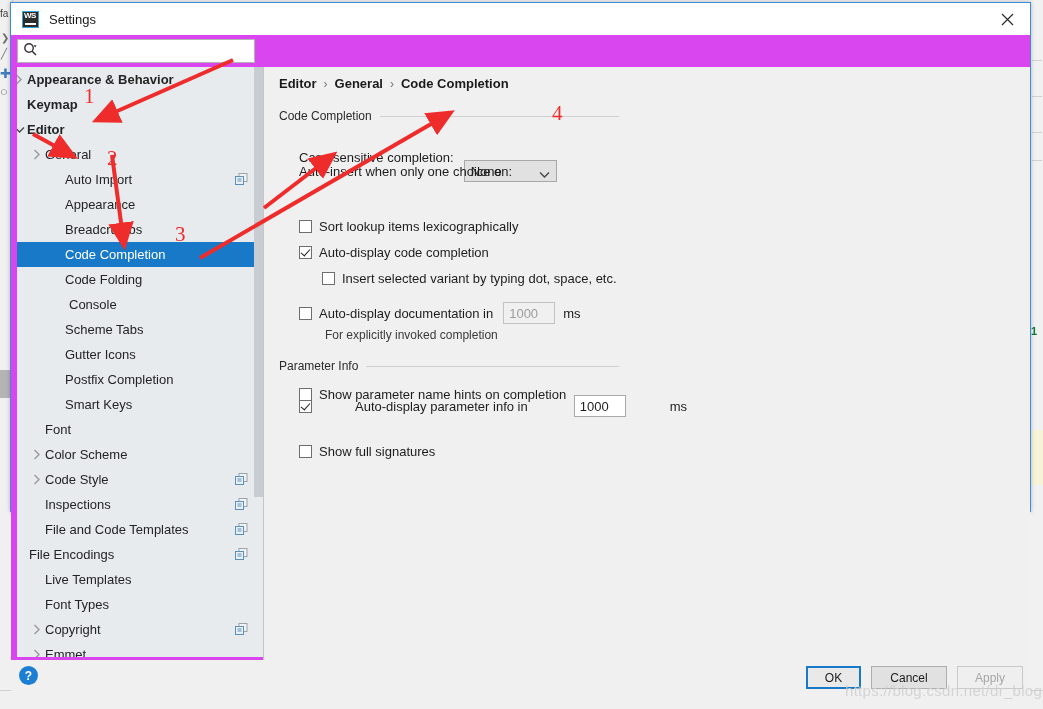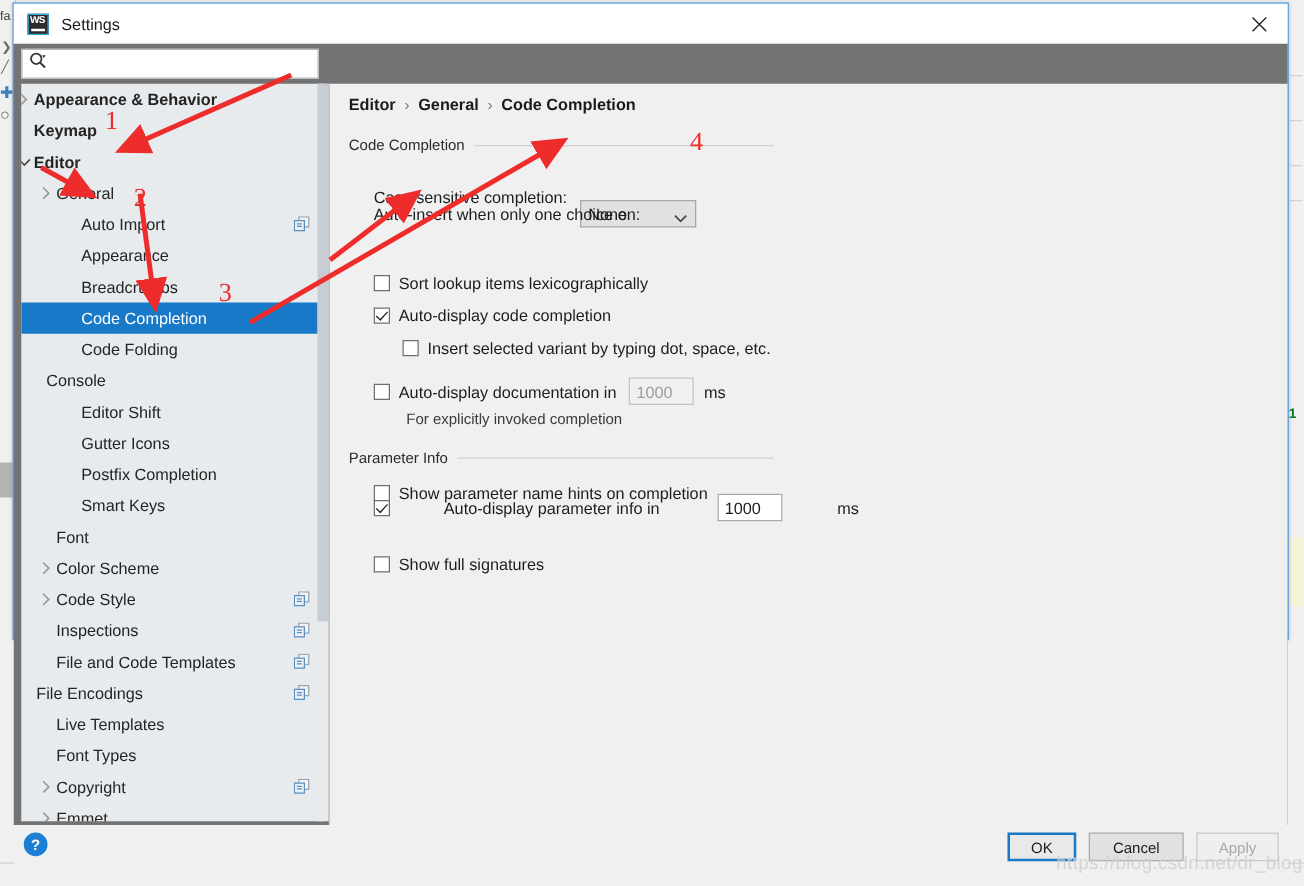--- a/index.html
+++ b/index.html
@@ -30,21 +30,21 @@
   .titlebar{height:32px;background:#ffffff;display:flex;align-items:center;position:relative;}
   .ws-logo{width:17px;height:17px;margin-left:11px;background:#2c2c2c;border:1px solid #36a5d8;
     position:relative;box-sizing:border-box;}
   .ws-logo::before{content:"WS";position:absolute;left:1px;top:-1px;font-size:8px;color:#fff;font-weight:bold;
     font-family:"Liberation Sans",sans-serif;letter-spacing:-0.5px;}
   .ws-logo::after{content:"";position:absolute;left:2px;bottom:2px;width:11px;height:2px;background:#fff;}
   .title-text{margin-left:10px;font-size:13px;color:#1a1a1a;}
   .close-btn{position:absolute;right:0;top:0;width:46px;height:32px;display:flex;align-items:center;justify-content:center;cursor:pointer;}
   .close-btn svg{display:block;}
 
-  .dlg-body{position:absolute;left:0;top:32px;width:1019px;height:625px;background:#737373;}
+  .dlg-body{position:absolute;left:0;top:32px;width:1019px;height:625px;background:#d946ef;}
 
   
   .search-wrap{position:absolute;left:6px;top:4px;width:238px;height:24px;background:#fff;border:1px solid #b4b4b4;box-sizing:border-box;display:flex;align-items:center;}
   .search-icon{margin-left:5px;display:block;}
   .search-input{border:0;outline:0;flex:1;font-size:12px;font-family:"Liberation Sans",sans-serif;color:#222;padding:0 4px;background:transparent;}
 
   
   .tree{position:absolute;left:6px;top:32px;width:243px;height:590px;background:#e7ebee;overflow:hidden;}
   .tree-scroll{position:absolute;left:243px;top:32px;width:9px;height:590px;background:#e7ebee;}
   .tree-thumb{position:absolute;left:243px;top:32px;width:9px;height:430px;background:#c7cdd2;}
@@ -192,24 +192,24 @@
         <div class="node">
           <span class="lbl" style="margin-left: 48px;">Breadcrumbs</span>
         </div>
         <div class="node sel">
           <span class="lbl" style="margin-left: 48px;">Code Completion</span>
         </div>
         <div class="node">
           <span class="lbl" style="margin-left: 48px;">Code Folding</span>
         </div>
         <div class="node">
-          <span class="lbl" style="margin-left: 20px;">Console</span>
-        </div>
-        <div class="node">
-          <span class="lbl" style="margin-left: 48px;">Editor Shift</span>
+          <span class="lbl" style="margin-left: 52px;">Console</span>
+        </div>
+        <div class="node">
+          <span class="lbl" style="margin-left: 48px;">Scheme Tabs</span>
         </div>
         <div class="node">
           <span class="lbl" style="margin-left: 48px;">Gutter Icons</span>
         </div>
         <div class="node">
           <span class="lbl" style="margin-left: 48px;">Postfix Completion</span>
         </div>
         <div class="node">
           <span class="lbl" style="margin-left: 48px;">Smart Keys</span>
         </div>

